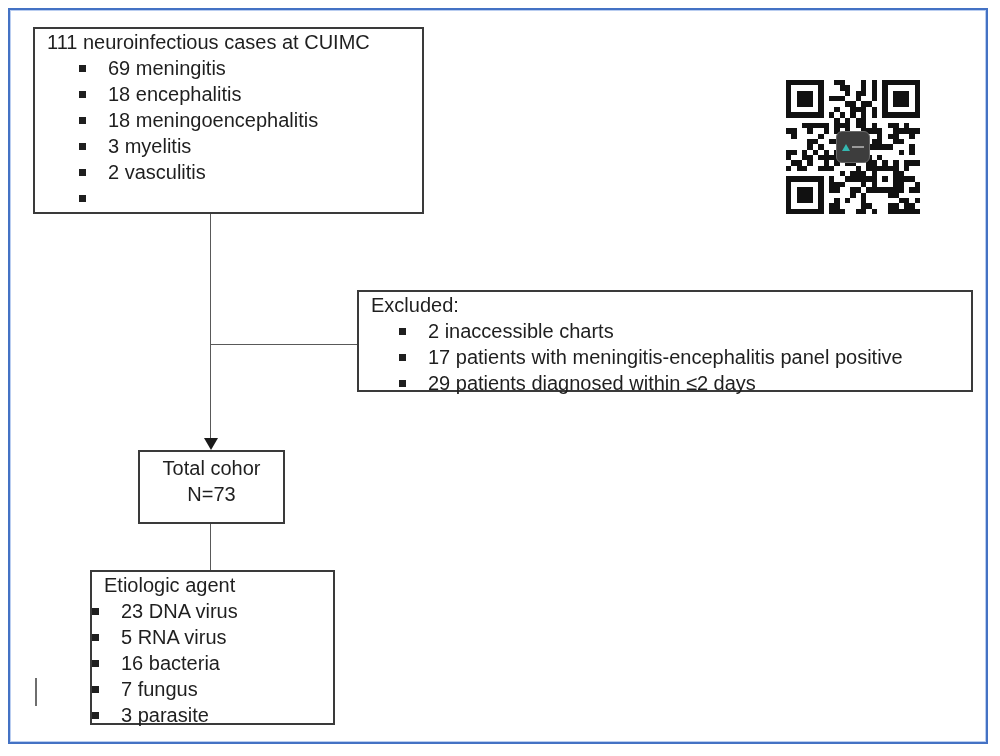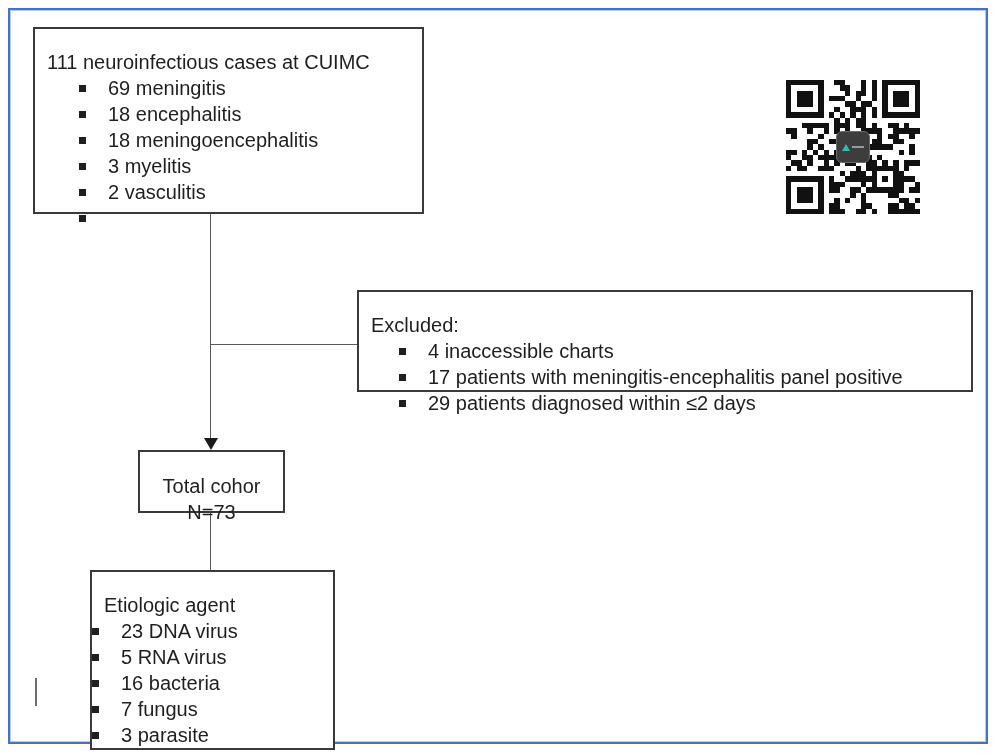--- a/index.html
+++ b/index.html
@@ -20,37 +20,37 @@
     box-shadow: inset 0 0 0 1px #b9cdf0;
   }
   .box {
     position: absolute;
     background: #ffffff;
     border: 2px solid #3a3a3a;
     box-sizing: border-box;
     font-size: 20px;
     line-height: 26px;
   }
-  .box-title { padding: 20px 12px 0 12px; white-space: nowrap; }
+  .box-title { padding: 0 12px 0 12px; white-space: nowrap; }
   .list { }
   .bullet-row { display: flex; align-items: flex-start; white-space: nowrap; }
   .bullet-square {
     flex: 0 0 auto;
     width: 7px; height: 7px;
     background: #1f1f1f;
     margin: 10px 0 0 0;
   }
   .bullet-text { padding-left: 22px; }
 
   .cases     { left: 33px;  top: 27px;  width: 391px; height: 187px; }
   .cases .bullet-row    { padding-left: 44px; }
   .excluded  { left: 357px; top: 290px; width: 616px; height: 102px; }
   .excluded .bullet-row { padding-left: 40px; }
-  .total     { left: 138px; top: 450px; width: 147px; height: 63px; text-align: center; padding-top: 21px; }
-  .etiologic { left: 90px;  top: 570px; width: 245px; height: 180px; }
+  .total     { left: 138px; top: 450px; width: 147px; height: 74px; text-align: center; padding-top: 3px; }
+  .etiologic { left: 90px;  top: 570px; width: 245px; height: 155px; }
   .etiologic .bullet-row{ }
 
   .connector-v { position: absolute; width: 0; border-left: 1.5px solid #595959; }
   .connector-h { position: absolute; height: 0; border-top: 1.5px solid #595959; }
   .v1 { left: 210px; top: 214px; height: 226px; }
   .h1 { left: 211px; top: 344px; width: 146px; }
   .v2 { left: 210px; top: 512px; height: 58px; }
   .arrow-down {
     position: absolute;
     left: 204px; top: 438px;
@@ -130,21 +130,21 @@
   <div class="connector-v v1"></div>
   <div class="connector-h h1"></div>
   <div class="arrow-down"></div>
   <div class="connector-v v2"></div>
 
   <div class="box excluded">
     <div class="box-title">Excluded:</div>
     <div class="list">
         <div class="bullet-row">
           <span class="bullet-square"></span>
-          <span class="bullet-text">4 inaccessible charts</span>
+          <span class="bullet-text">2 inaccessible charts</span>
         </div>
         <div class="bullet-row">
           <span class="bullet-square"></span>
           <span class="bullet-text">17 patients with meningitis-encephalitis panel positive</span>
         </div>
         <div class="bullet-row">
           <span class="bullet-square"></span>
           <span class="bullet-text">29 patients diagnosed within ≤2 days</span>
         </div>
       </div>

